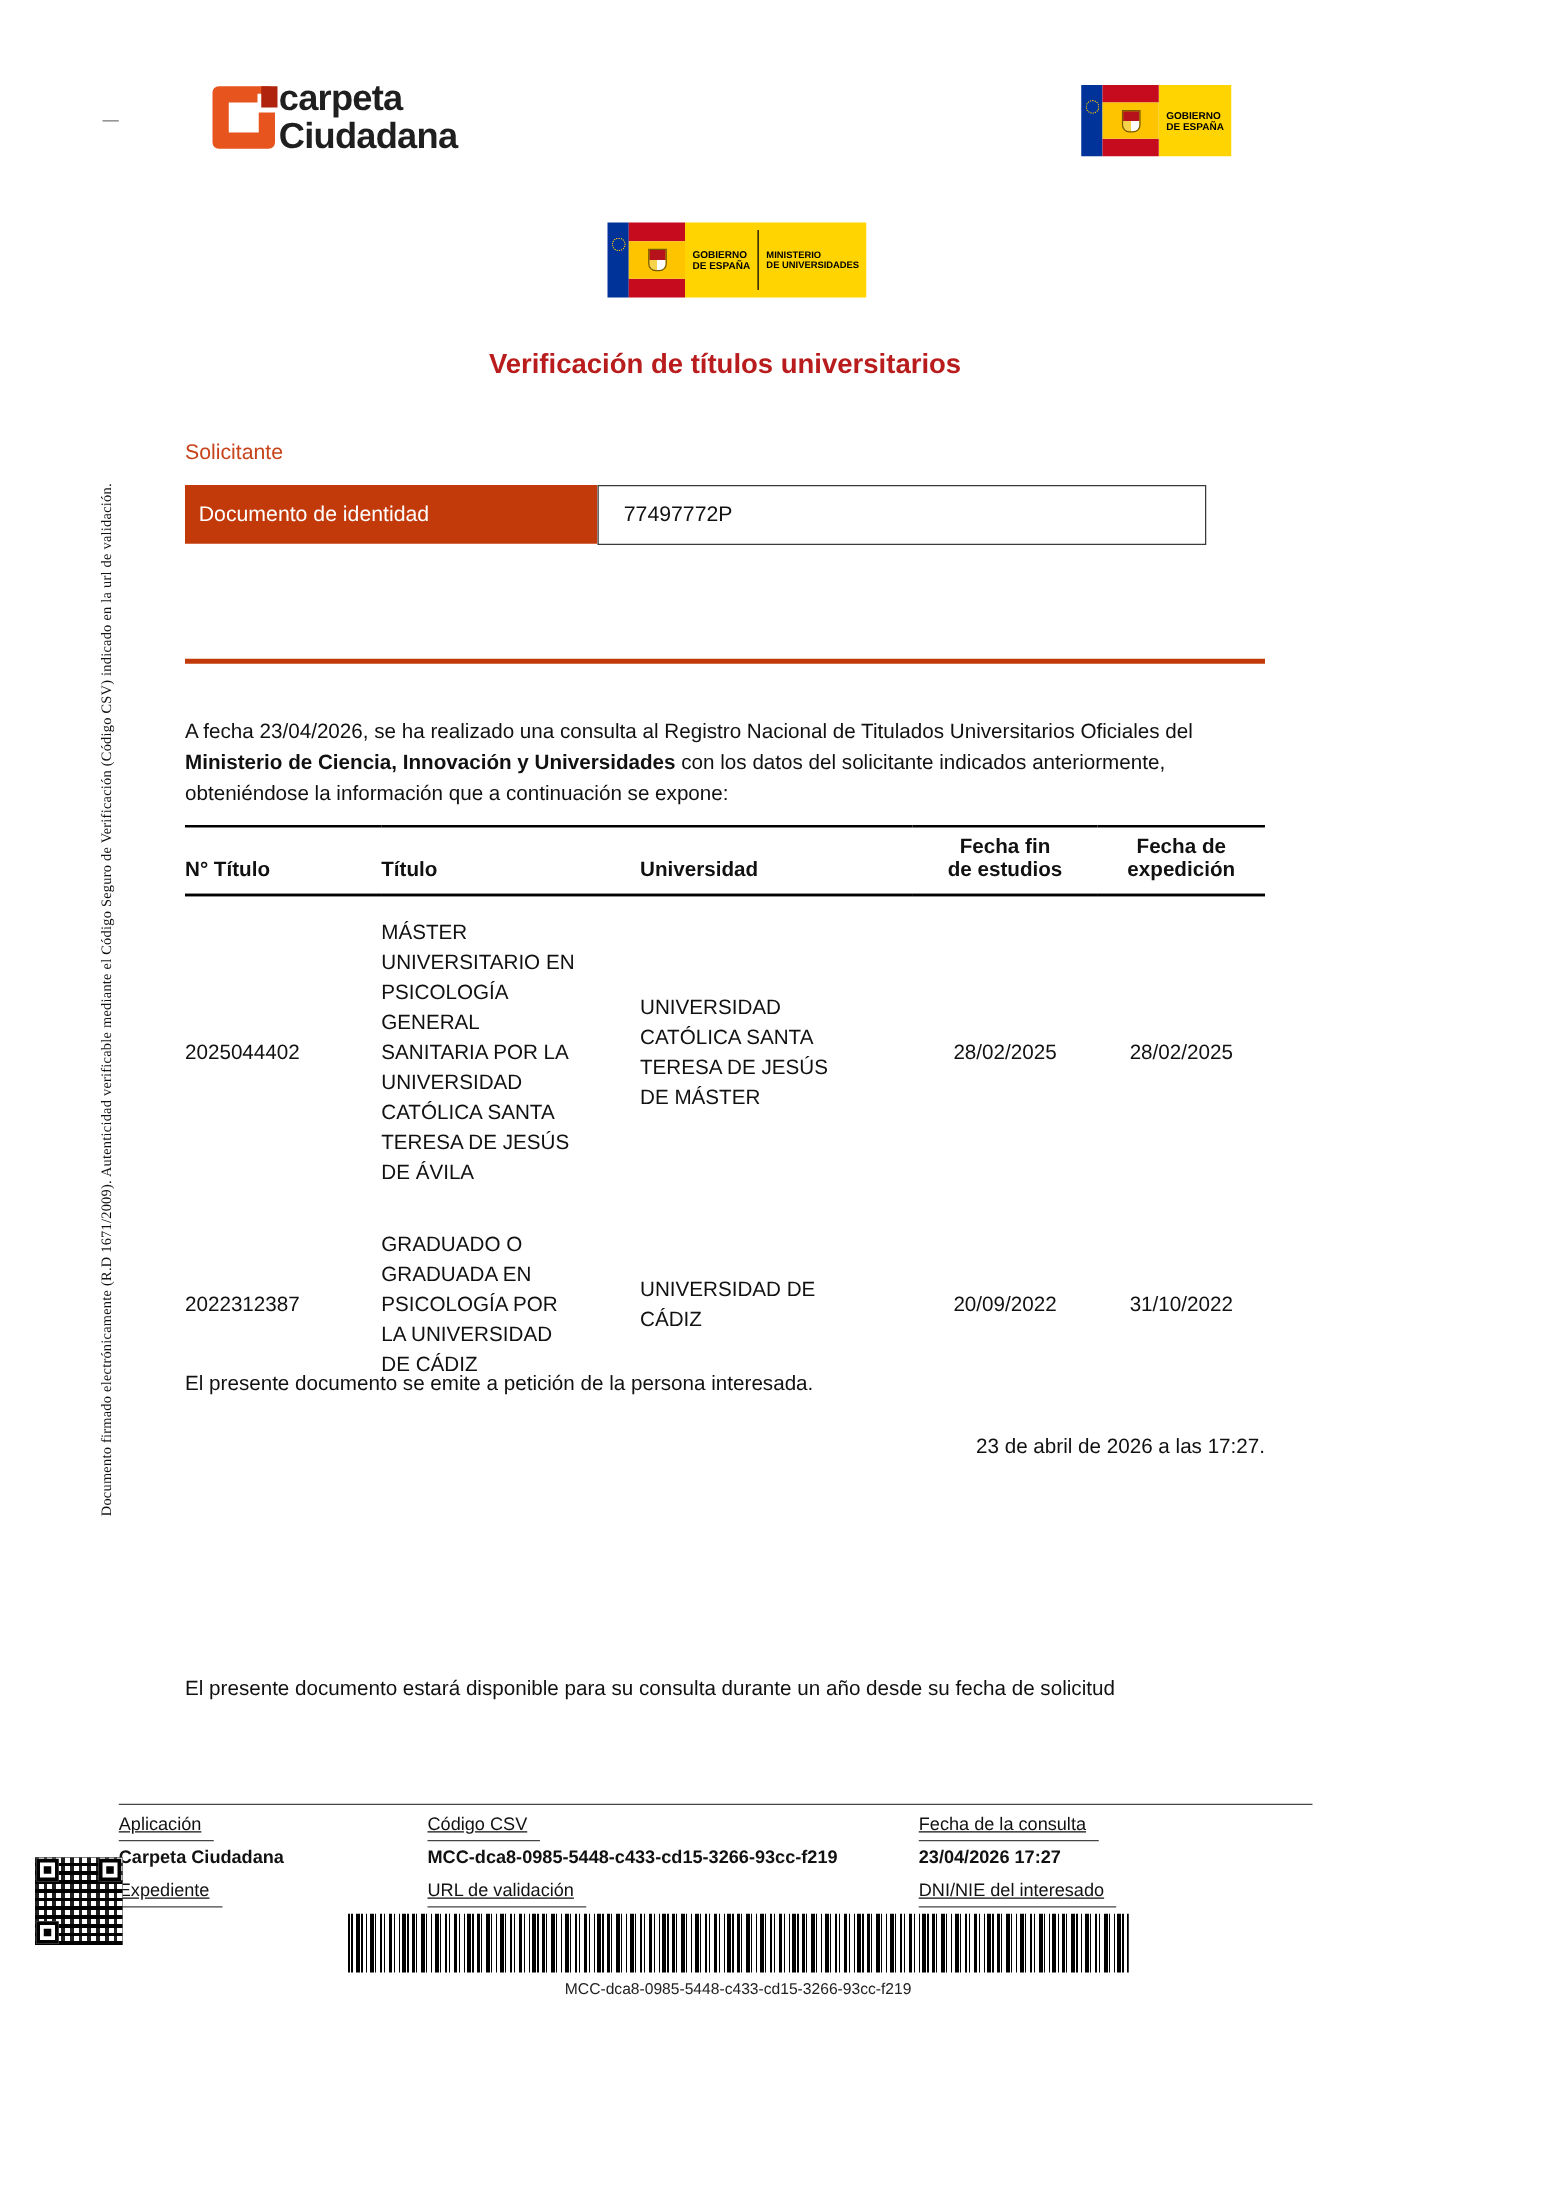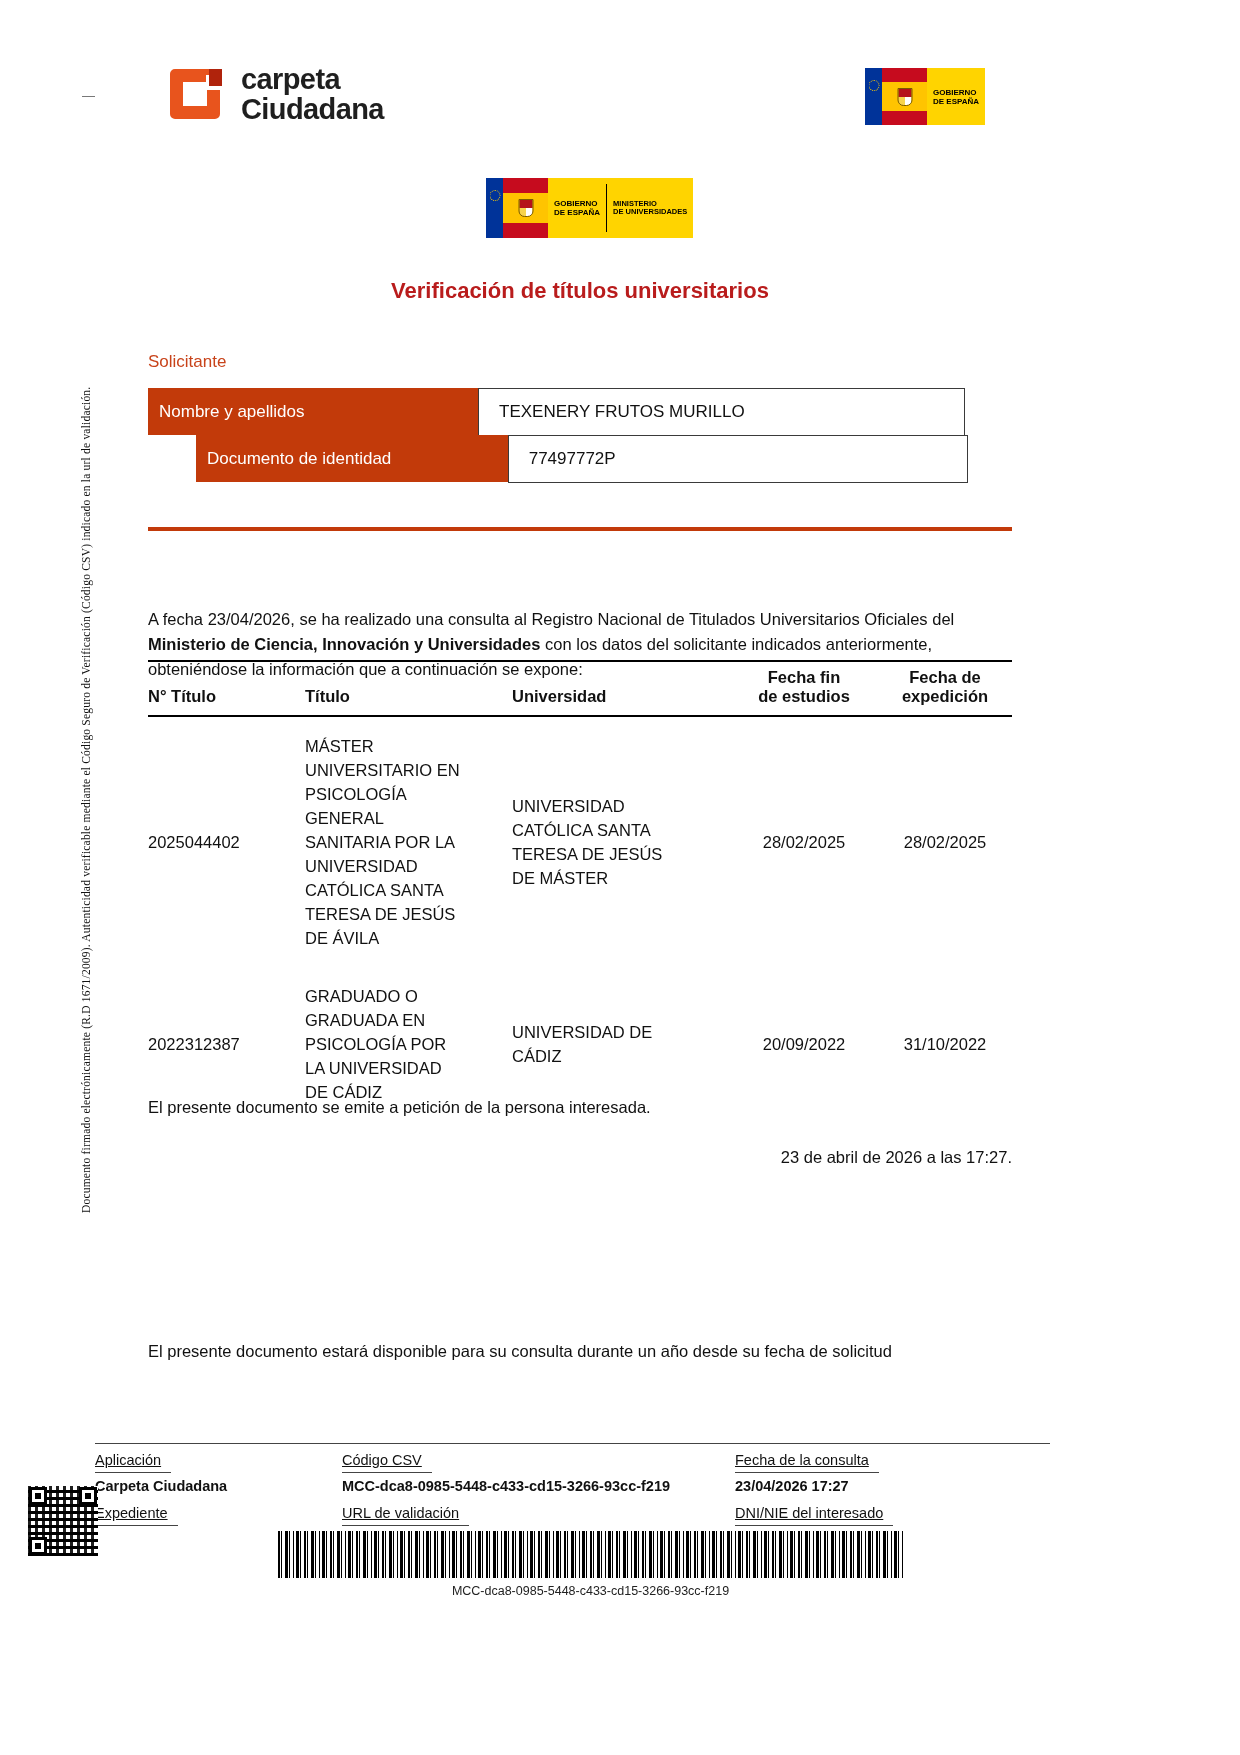--- a/index.html
+++ b/index.html
@@ -1,21 +1,21 @@
 <!DOCTYPE html>
 <html><head>
 <meta charset="utf-8">
 <style>
   html,body{margin:0;padding:0;background:#e9e9e9;}
   .page{position:relative;width:1240px;height:1755px;background:#fff;margin:0 auto;
         font-family:"Liberation Sans",sans-serif;color:#1a1a1a;overflow:hidden;}
 
   
   .crop-dash{position:absolute;left:82px;top:88px;font-size:13px;color:#666;}
-  .brand{position:absolute;left:170px;top:64px;display:flex;align-items:center;gap:21px;}
+  .brand{position:absolute;left:170px;top:64px;display:flex;align-items:center;gap:3px;}
   .brand-icon{position:relative;width:50px;height:50px;}
   .brand-icon .ring{position:absolute;inset:0;border:13px solid #e8541d;border-radius:5px;}
   .brand-icon .notch{position:absolute;right:-2px;top:6px;width:16px;height:15px;background:#fff;}
   .brand-icon .chip{position:absolute;right:-2px;top:0;width:13px;height:17px;background:#b0230c;}
   .brand-text{font-size:29px;font-weight:bold;line-height:30px;color:#1f1f1f;letter-spacing:-0.6px;}
 
   
   .govlogo{display:flex;height:57px;}
   .govlogo.small{position:absolute;left:865px;top:68px;}
   .govlogo.ministry{position:absolute;left:486px;top:178px;height:60px;}
@@ -43,21 +43,21 @@
   .kv-row{display:flex;height:48px;}
   .kv-row + .kv-row{margin-top:-1px;padding-left:48px;}
   .kv-label{width:330px;background:#c23a0a;color:#fff;display:flex;align-items:center;
         padding-left:11px;box-sizing:border-box;font-size:17px;border-bottom:1px solid #fff;}
   .kv-value{width:487px;border:1px solid #3a3a3a;display:flex;align-items:center;
         padding-left:20px;box-sizing:border-box;font-size:17px;background:#fff;color:#111;}
 
   .orange-hr{position:absolute;left:148px;top:527px;width:864px;height:4px;background:#c23a0a;}
 
   
-  .intro{position:absolute;left:148px;top:590px;width:866px;font-size:16.5px;line-height:25px;color:#111;}
+  .intro{position:absolute;left:148px;top:556px;width:866px;font-size:16.5px;line-height:25px;color:#111;}
 
   
   .degrees{position:absolute;left:148px;top:660px;width:864px;border-collapse:collapse;table-layout:fixed;}
   .degrees th{border-top:2px solid #000;border-bottom:2px solid #000;font-size:16.5px;
         font-weight:bold;padding:6px 0 9px;vertical-align:bottom;text-align:left;white-space:pre-line;color:#111;}
   .degrees th.center,.degrees td.center{text-align:center;}
   .degrees td{font-size:16.5px;line-height:24px;padding:17px 0;vertical-align:middle;color:#111;}
   .degrees td.titulo{padding-right:45px;}
   .degrees td.universidad{padding-right:62px;}
 
@@ -155,24 +155,20 @@
       <div class="min-txt preline">MINISTERIO
 DE UNIVERSIDADES</div>
     </div>
   </div>
 
   <div class="doc-title">Verificación de títulos universitarios</div>
 
   <div class="solicitante">Solicitante</div>
 
   <div class="kv">
-    <div class="kv-row">
-      <div class="kv-label">Nombre y apellidos</div>
-      <div class="kv-value">TEXENERY FRUTOS MURILLO</div>
-    </div>
     <div class="kv-row">
       <div class="kv-label">Documento de identidad</div>
       <div class="kv-value">77497772P</div>
     </div>
   </div>
 
   <div class="orange-hr"></div>
 
   <p class="intro"><span>A fecha 23/04/2026, se ha realizado una consulta al Registro Nacional de Titulados Universitarios Oficiales del </span><b>Ministerio de Ciencia, Innovación y Universidades</b><span>  con los datos del solicitante indicados anteriormente, obteniéndose la información que a continuación se expone:</span></p>
 

